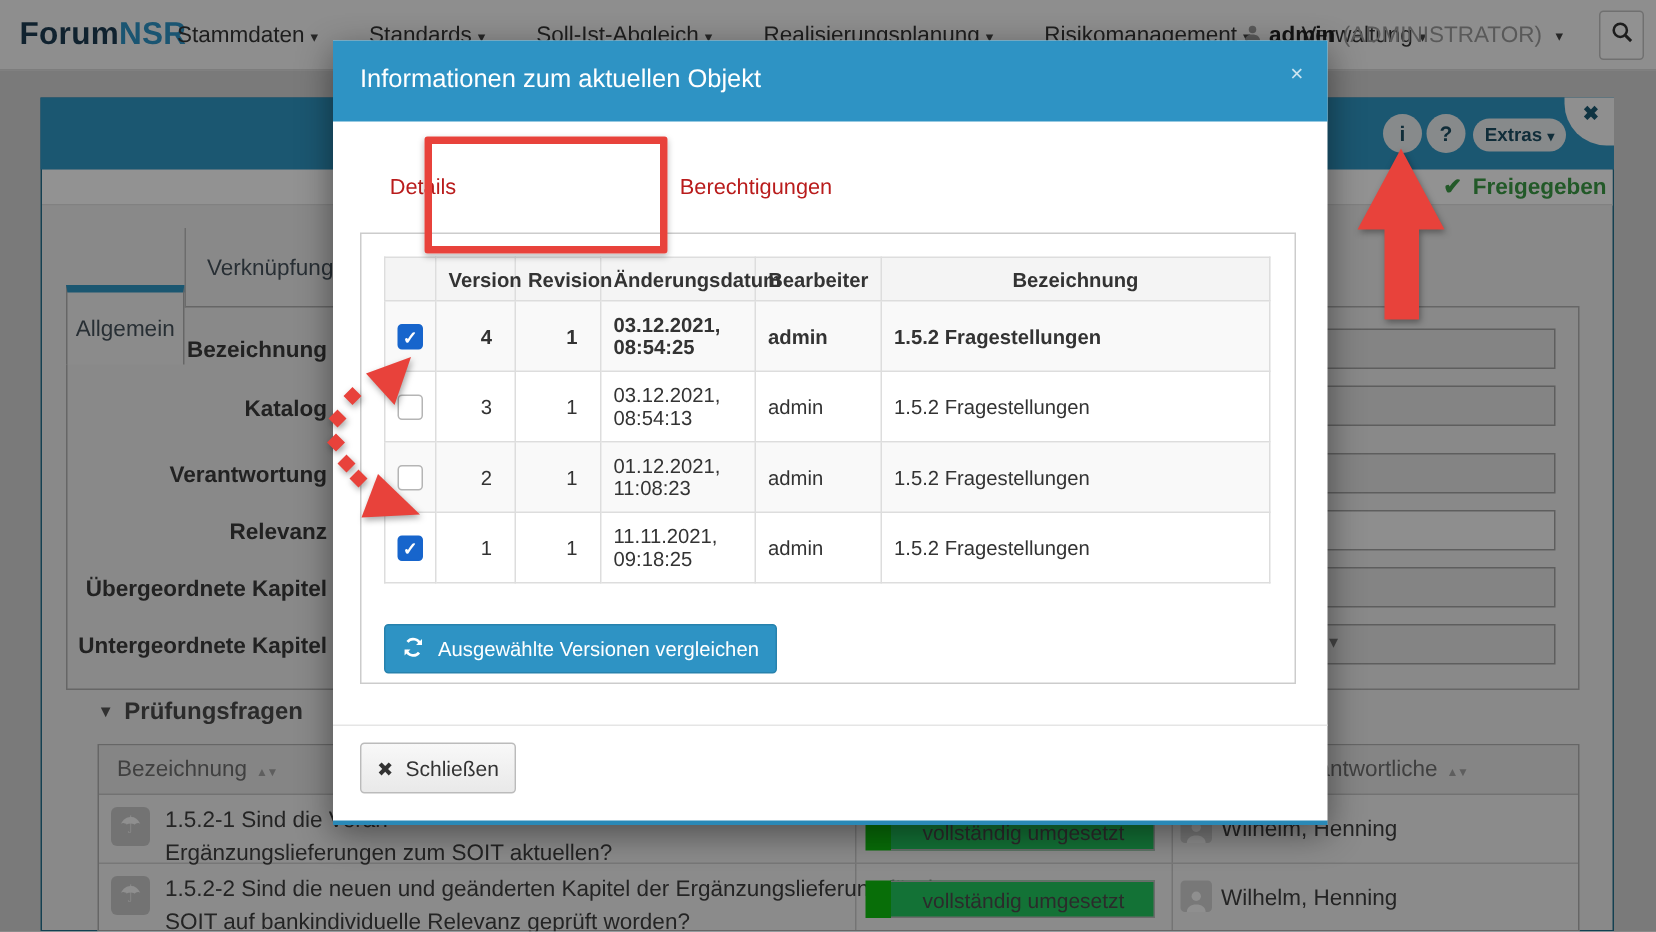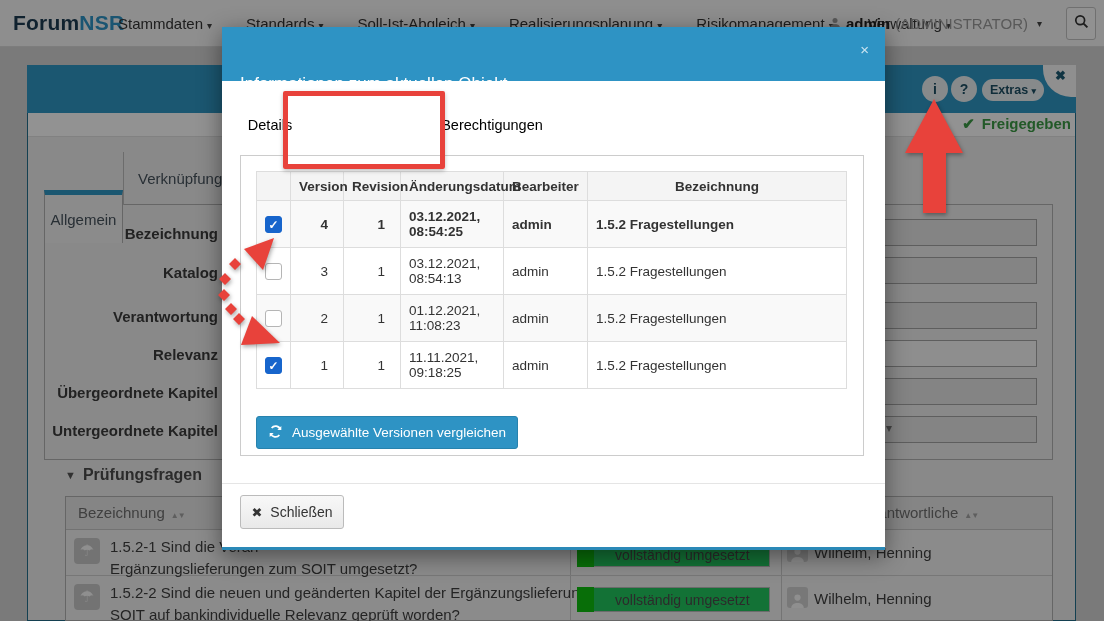--- a/index.html
+++ b/index.html
@@ -58,23 +58,23 @@
   .statbox { width:176px; height:25px; background:#22c55e; border:1px solid #b9b9b9; border-left:none; font-size:14px; color:#4b4b4b; line-height:24px; padding-left:21px; z-index:2; white-space:nowrap; }
   .avatar { width:21px; height:21px; background:#cfcfcf; border-radius:3px; z-index:2; display:flex; align-items:flex-end; justify-content:center; overflow:hidden; }
   .pname { font-size:15px; color:#3e3e3e; z-index:2; white-space:nowrap; }
 
   
   .overlay { left:0; top:0; width:1104px; height:621px; background:rgba(0,0,0,0.42); z-index:50; }
 
   
   .modal { left:222px; top:27px; width:663px; height:523px; background:#fff; z-index:100; box-shadow:0 6px 22px rgba(0,0,0,.45); border-bottom:3px solid #2a89b7; }
   .mhead { left:0; top:0; width:663px; height:54px; background:#2e93c4; }
-  .mtitle { left:18px; top:16px; font-size:17px; color:#fff; white-space:nowrap;margin-top:31px; }
+  .mtitle { left:18px; top:16px; font-size:17px; color:#fff; white-space:nowrap; }
   .mclose { right:16px; top:14px; font-size:15px; color:rgba(255,255,255,.75); cursor:pointer; }
-  .mtab { height:40px; display:flex; align-items:center; justify-content:center; font-size:14.5px; color:#000000; cursor:pointer; z-index:2; }
+  .mtab { height:40px; display:flex; align-items:center; justify-content:center; font-size:14.5px; color:#b91c1c; cursor:pointer; z-index:2;margin-left:12px; }
   .mtab.active { background:#fff; border:1px solid #ccc; border-bottom:none; border-top:5px solid #2e93c4; z-index:4; }
   .mbox { left:18px; top:128px; width:624px; height:301px; border:1px solid #ccc; background:#fff; z-index:1; }
 
   table.vtable { position:absolute; left:34px; top:144px; width:590px; border-collapse:collapse; z-index:3; font-size:13.5px; color:#333; table-layout:fixed; }
   .vtable th { background:#f4f4f4; border:1px solid #ddd; font-weight:bold; text-align:center; padding:6px 8px; height:29px; }
   .vtable td { border:1px solid #ddd; padding:4px 8px; height:47px; background:#fff; }
   .vtable tr.odd td { background:#f9f9f9; }
   .vtable td.num { text-align:right; padding-right:15px; }
   .vtable .current { font-weight:bold; }
   .cb { width:17px; height:17px; border:1px solid #b5b5b5; border-radius:3px; background:#fff; margin:0 auto; cursor:pointer; text-align:center; line-height:16px; font-size:12px; color:#fff; }
@@ -161,21 +161,21 @@
   <div class="abs secttitle"><span class="tri">▼</span><span>Prüfungsfragen</span></div>
   <div class="abs sectbox"></div>
   <div class="abs secthead"></div>
   <div class="abs colh" style="left:78px;top:504px;"><span>Bezeichnung</span><span class="sorticon">▲▼</span></div>
   <div class="abs colh" style="left:781px;top:504px;width:272px;text-align:center;"><span>Verantwortliche</span><span class="sorticon">▲▼</span></div>
   <div class="abs vline" style="left:570px;top:497px;height:123px;"></div>
   <div class="abs vline" style="left:781px;top:497px;height:123px;"></div>
   <div class="abs rowline" style="top:575px;"></div>
 
   <div class="abs umb" style="left:74px;top:538px;">☂</div>
-  <div class="abs qtext" style="left:110px;top:536px;"><span>1.5.2-1 Sind die Veran</span><br><span>Ergänzungslieferungen zum SOIT umgesetzt?</span></div>
+  <div class="abs qtext" style="left:110px;top:536px;"><span>1.5.2-1 Sind die Veran</span><br><span>Ergänzungslieferungen zum SOIT aktuellen?</span></div>
   <div class="abs statbar" style="left:577px;top:542px;"></div>
   <div class="abs statbox" style="left:594px;top:542px;">vollständig umgesetzt</div>
   <div class="abs avatar" style="left:787px;top:541px;">
       <svg width="15" height="15" viewBox="0 0 12 12">
         <circle cx="6" cy="3.6" r="2.5" fill="#f6f6f6"></circle>
         <path d="M1 12c0-2.6 2.2-4 5-4s5 1.4 5 4z" fill="#f6f6f6"></path>
       </svg>
     </div>
   <div class="abs pname" style="left:814px;top:544px;">Wilhelm, Henning</div>
 

